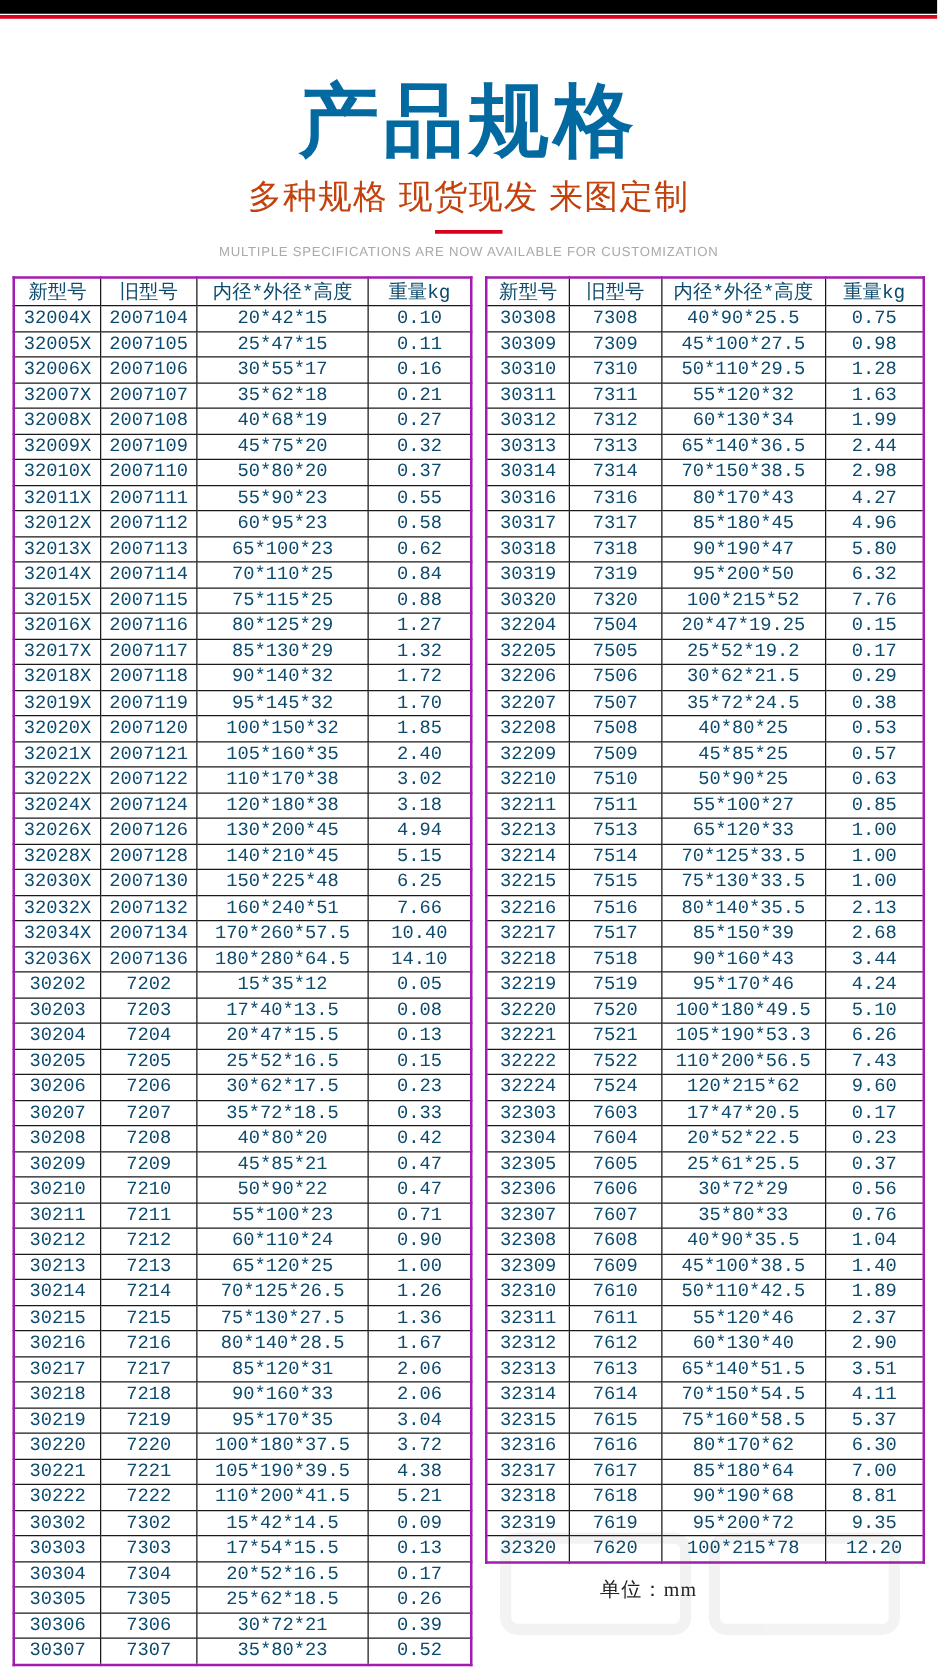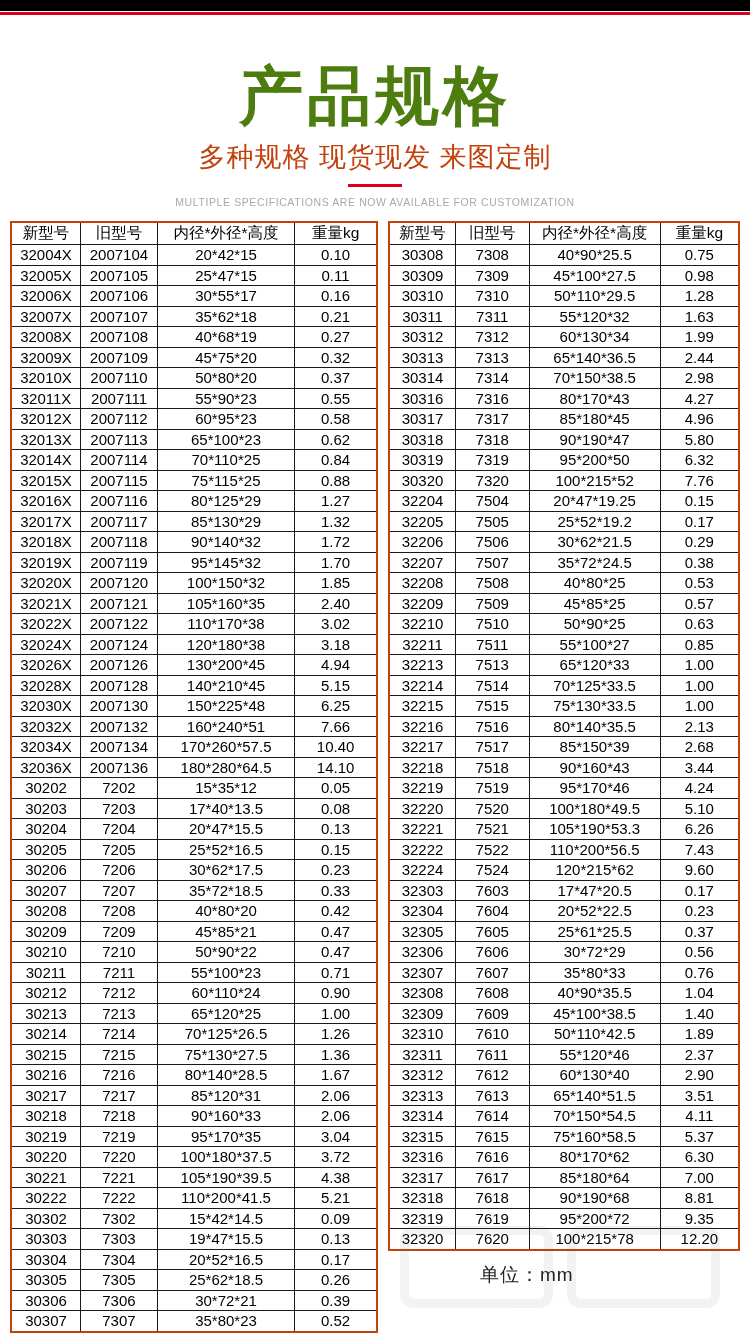--- a/index.html
+++ b/index.html
@@ -7,60 +7,60 @@
     position:relative; width:750px; height:1344px; margin:0 auto;
     background:#ffffff; overflow:hidden;
     font-family:"Liberation Sans", sans-serif;
   }
   .top-bar { width:100%; height:11px; background:#000000; }
   .accent-line { width:100%; height:3px; background:var(--accent,#d8001d); margin-top:1px; }
 
   .hero { text-align:center; }
   .page-title {
     margin-top:49px; font-size:64px; line-height:64px; font-weight:900;
-    color:#4d7c0f; letter-spacing:4px;
+    color:#0369a1; letter-spacing:4px;
   }
   .page-subtitle {
     margin-top:15px; font-size:27px; line-height:28px; color:#c2410c;
     letter-spacing:1px; font-weight:400;
   }
   .title-underline {
     width:54px; height:3px; background:var(--accent,#d8001d);
     margin:13px auto 9px auto;
   }
   .caption-en {
     font-size:10.5px; color:#a9a9a9; letter-spacing:0.6px; line-height:12px;
   }
 
   .tables-wrap {
     display:flex; justify-content:space-between; align-items:flex-start;
     padding:0 10px; margin-top:13px;
   }
   table.spec {
     border-collapse:collapse; table-layout:fixed;
-    font-family:Liberation Sans, sans-serif; font-size:15px; color:#000000;
-    border:2px solid #c2410c; background:transparent;
+    font-family:Liberation Mono, monospace; font-size:15px; color:#0c4a6e;
+    border:2px solid #a21caf; background:transparent;
   }
   table.spec.left  { width:368px; }
   table.spec.right { width:352px; }
   table.spec th, table.spec td {
     border:1px solid #1a1a1a; text-align:center; vertical-align:middle;
     height:19.5px; padding:0; overflow:hidden; white-space:nowrap;
     font-weight:400;
   }
   table.spec col.c1 { width:19%; }
   table.spec col.c2 { width:21%; }
   table.spec col.c3 { width:37.5%; }
   table.spec col.c4 { width:22.5%; }
   table.spec th { font-size:15.5px; }
 
   .right-col { display:flex; flex-direction:column; }
   .unit-note {
     margin-top:11px; padding-left:92px;
-    font-family:Liberation Sans, sans-serif; font-size:19px; color:#222;
+    font-family:Liberation Serif, serif; font-size:16px; color:#222;
     letter-spacing:1px;
   }
 
   .watermark {
     position:absolute; left:400px; top:1228px; width:320px; height:78px;
     pointer-events:none; display:flex; gap:14px; align-items:center;
     opacity:0.07;
   }
   .watermark .wm-shape {
     flex:1; height:64px; border:9px solid #555; border-radius:14px;
@@ -383,21 +383,21 @@
           </tr>
           <tr>
             <td>30302</td>
             <td>7302</td>
             <td>15*42*14.5</td>
             <td>0.09</td>
           </tr>
           <tr>
             <td>30303</td>
             <td>7303</td>
-            <td>19*47*15.5</td>
+            <td>17*54*15.5</td>
             <td>0.13</td>
           </tr>
           <tr>
             <td>30304</td>
             <td>7304</td>
             <td>20*52*16.5</td>
             <td>0.17</td>
           </tr>
           <tr>
             <td>30305</td>

